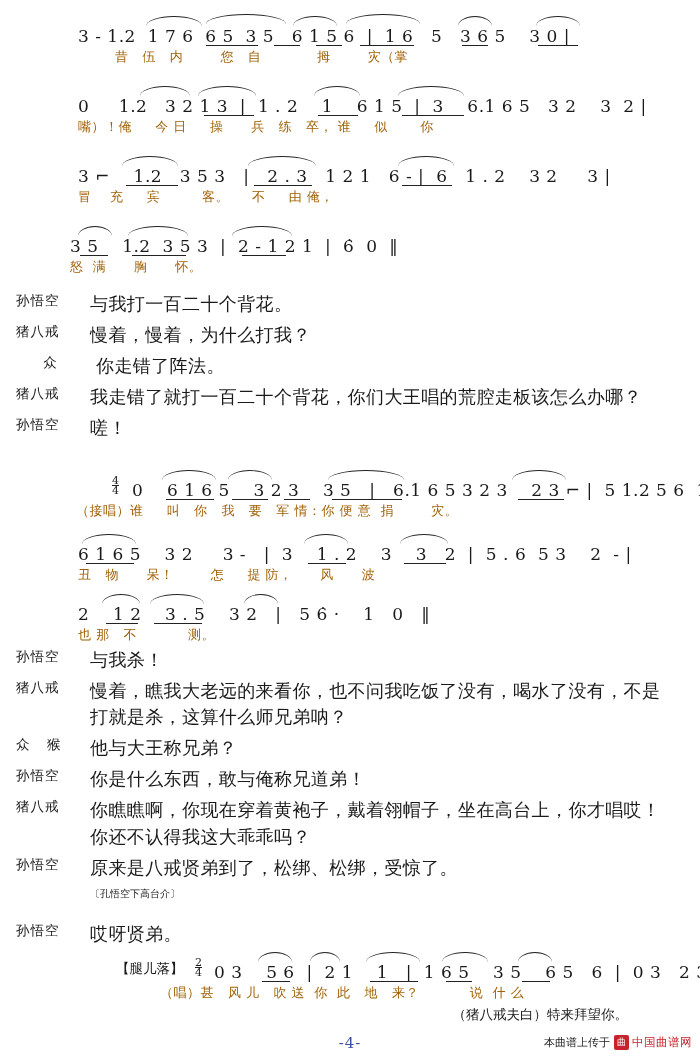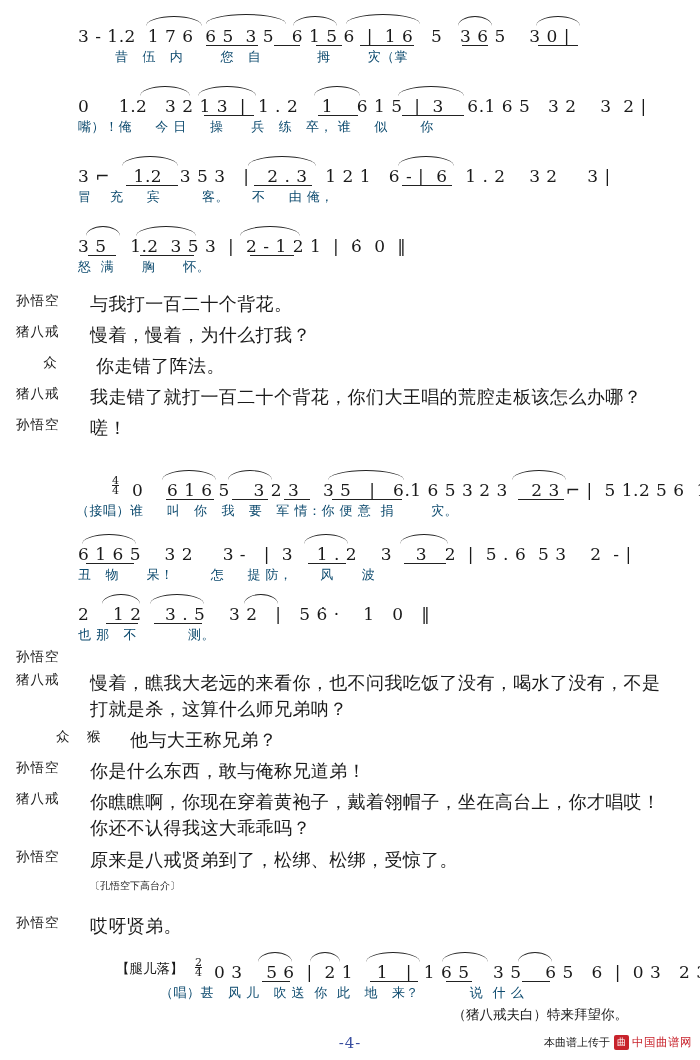--- a/index.html
+++ b/index.html
@@ -30,21 +30,21 @@
     left:0;
   }
   .lyr {
     font-family:"DejaVu Serif", serif;
     font-size:13px;
     letter-spacing:0.5px;
     white-space:pre;
     position:absolute;
     top:30px;
     left:0;
-    color:#0c4a6e;
+    color:#a16207;
   }
   .slur {
     position:absolute;
     border-top:1.1px solid #222;
     border-radius:50%/100% 100% 0 0;
     height:9px;
     border-left:none; border-right:none; border-bottom:none;
   }
   .beam {
     position:absolute;
@@ -157,21 +157,21 @@
       <span class="notes">3 ⌐    1.2   3 5 3   |   2 . 3   1 2 1   6 - |  6   1 . 2    3 2     3 |</span>
       <span class="lyr">冒    充     宾         客。     不     由 俺，</span>
       <span class="slur" style="left:44px; top:-2px; width:56px;"></span>
       <span class="slur" style="left:170px; top:-2px; width:68px;"></span>
       <span class="slur" style="left:320px; top:-2px; width:56px;"></span>
       <span class="beam" style="left:48px; top:27px; width:52px;"></span>
       <span class="beam" style="left:176px; top:27px; width:58px;"></span>
       <span class="beam" style="left:324px; top:27px; width:50px;"></span>
     </div>
 
-    <div class="score-line" style="position:absolute; left:78px; top:228px; width:600px;">
+    <div class="score-line" style="position:absolute; left:70px; top:228px; width:600px;">
       <span class="notes">3 5    1.2  3 5 3  |  2 - 1 2 1  |  6̇  0  ‖</span>
       <span class="lyr">怒  满      胸      怀。</span>
       <span class="slur" style="left:8px; top:-2px; width:34px;"></span>
       <span class="slur" style="left:58px; top:-2px; width:60px;"></span>
       <span class="slur" style="left:162px; top:-2px; width:60px;"></span>
       <span class="beam" style="left:10px; top:27px; width:28px;"></span>
       <span class="beam" style="left:62px; top:27px; width:54px;"></span>
       <span class="beam" style="left:172px; top:27px; width:44px;"></span>
     </div>
   </div>
@@ -240,27 +240,28 @@
       <span class="slur" style="left:166px; top:-2px; width:34px;"></span>
       <span class="beam" style="left:28px; top:27px; width:32px;"></span>
       <span class="beam" style="left:76px; top:27px; width:48px;"></span>
     </div>
   </div>
 
   <div style="position:absolute; left:8px; top:648px; width:684px;">
 
     <div class="dlg">
       <div class="spk">孙悟空</div>
+      <div class="line">与我杀！</div>
     </div>
     <div class="dlg">
       <div class="spk">猪八戒</div>
       <div class="line">慢着，瞧我大老远的来看你，也不问我吃饭了没有，喝水了没有，不是打就是杀，这算什么师兄弟呐？</div>
     </div>
     <div class="dlg">
-      <div class="spk" style="letter-spacing:2px;margin-left:40px;">众　猴</div>
+      <div class="spk" style="letter-spacing:2px;">众　猴</div>
       <div class="line">他与大王称兄弟？</div>
     </div>
     <div class="dlg">
       <div class="spk">孙悟空</div>
       <div class="line">你是什么东西，敢与俺称兄道弟！</div>
     </div>
     <div class="dlg">
       <div class="spk">猪八戒</div>
       <div class="line">你瞧瞧啊，你现在穿着黄袍子，戴着翎帽子，坐在高台上，你才唱哎！你还不认得我这大乖乖吗？</div>
     </div>

